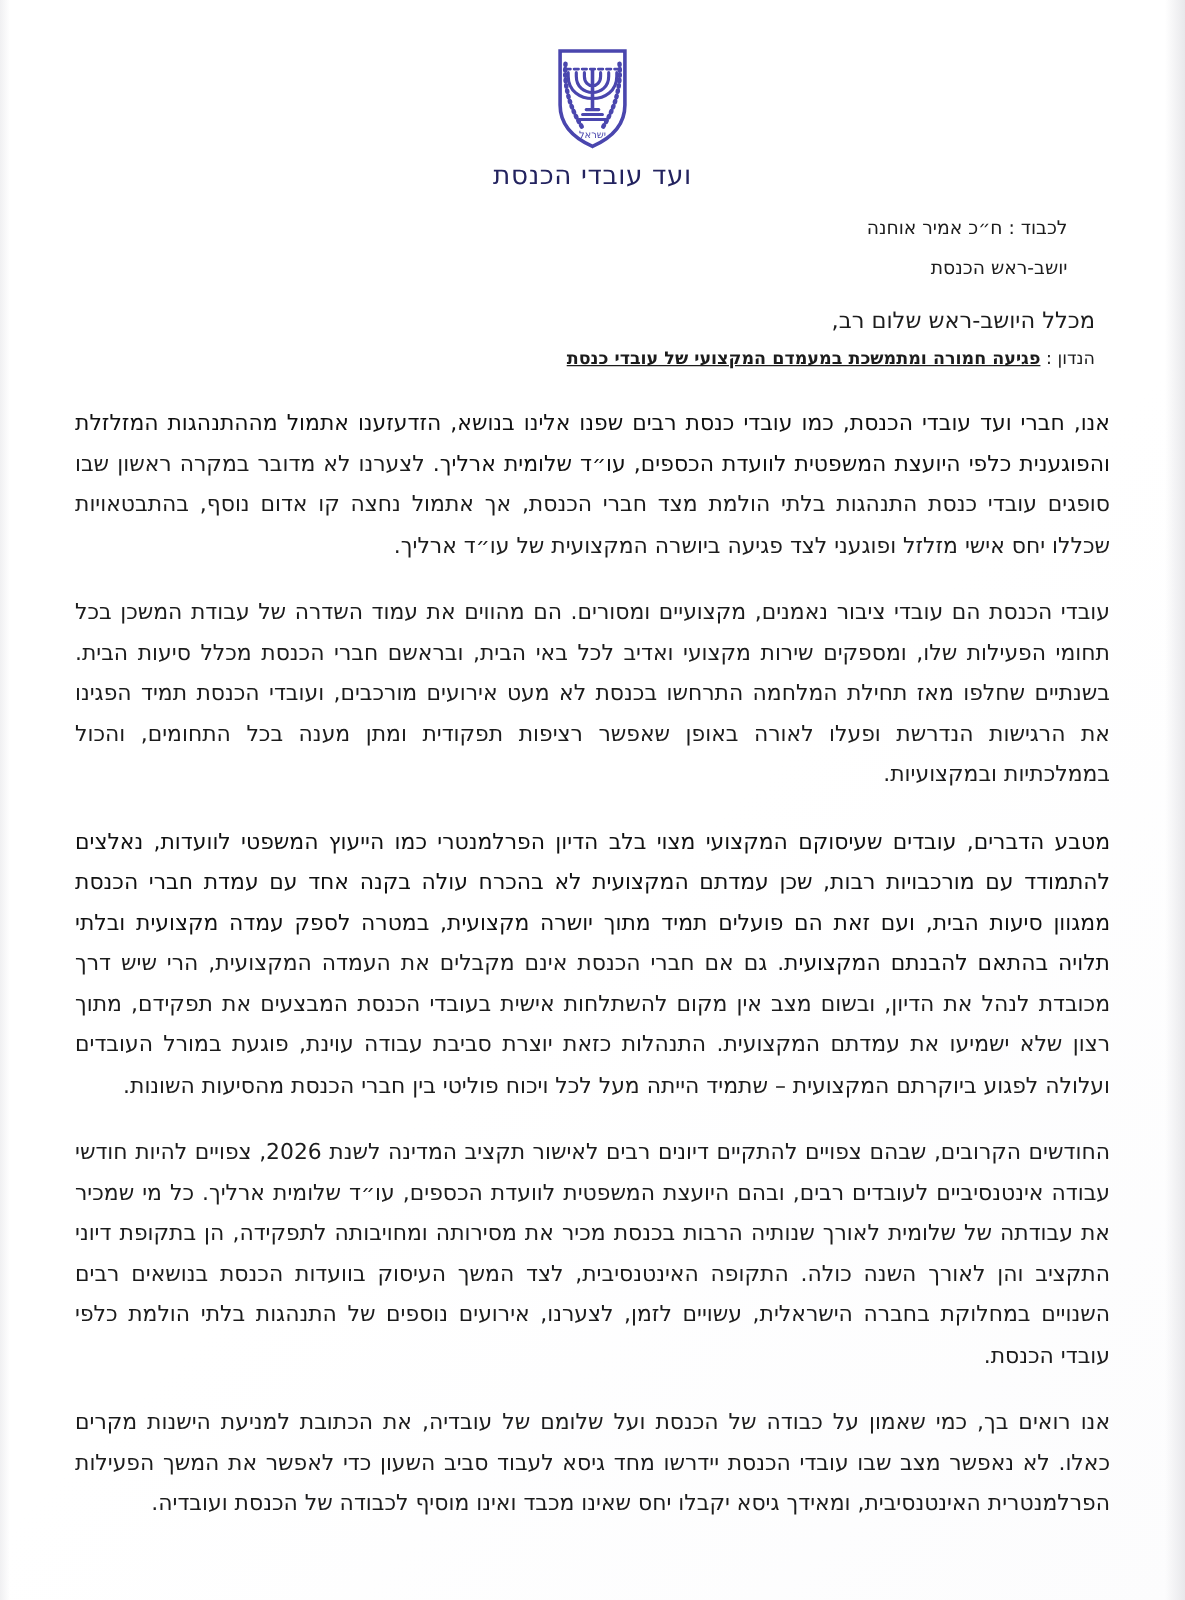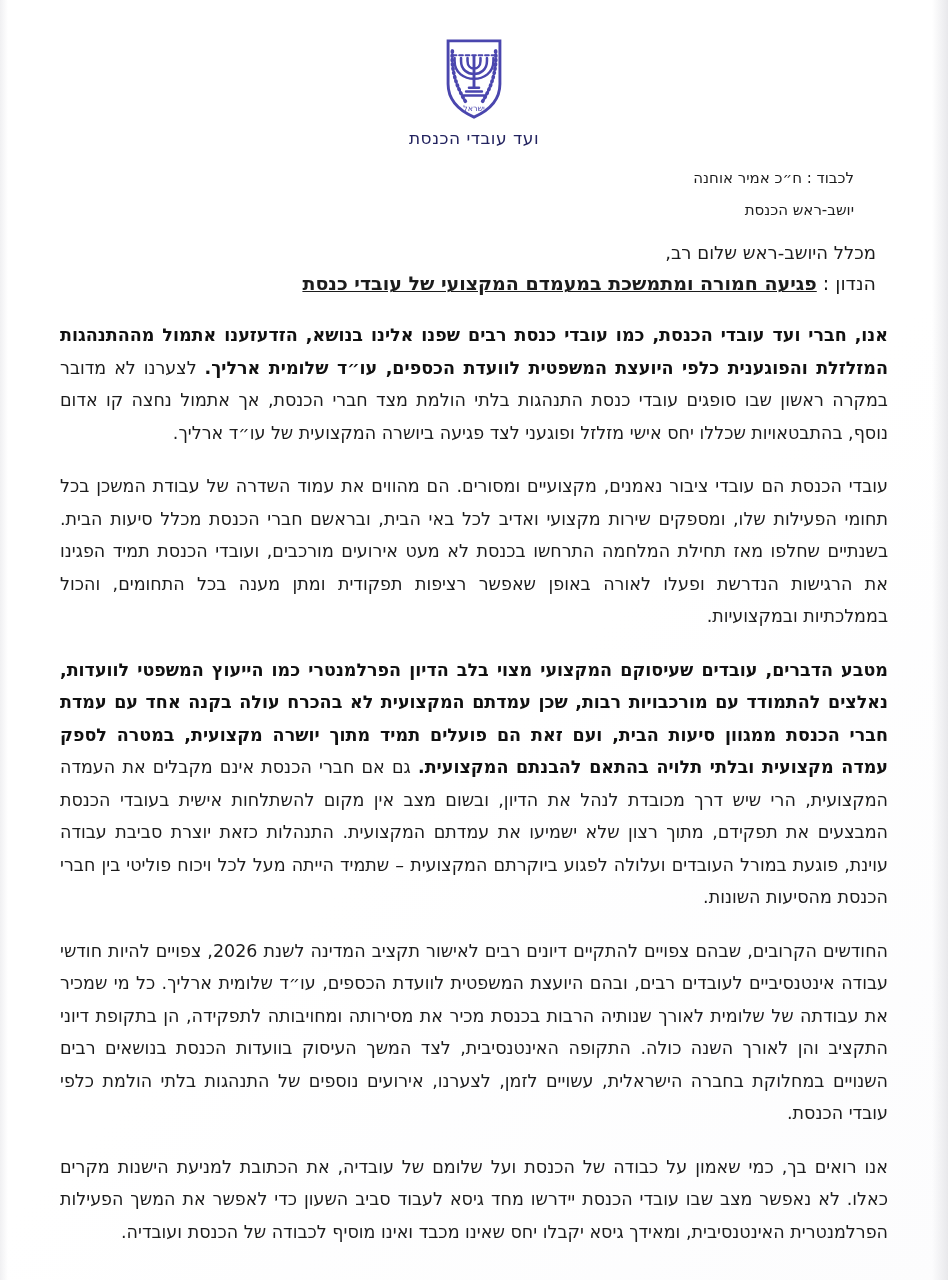--- a/index.html
+++ b/index.html
@@ -26,36 +26,36 @@
     background: linear-gradient(to left, rgba(255,255,255,0), #f0f0f2);
   }
   .content {
     position: absolute;
     top: 36px; right: 60px; left: 60px;
   }
   .letterhead { text-align: center; margin-bottom: 14px; }
   .emblem { display: inline-block; width: 72px; height: 86px; }
   .org-name {
     margin-top: 2px;
-    font-size: 17px;
+    font-size: 21px;
     color: #23235f;
     letter-spacing: 0.5px;
   }
   .recipient { margin-right: 34px; font-size: 15px; line-height: 32px; }
   .recipient .bold-line { font-weight: normal; }
   .salutation { margin-right: 12px; margin-top: 12px; font-size: 18px; line-height: 30px; }
-  .subject { margin-right: 12px; font-size: 19px; line-height: 30px; }
+  .subject { margin-right: 12px; font-size: 14px; line-height: 30px; }
   .subject .subject-text { font-weight: bold; text-decoration: underline; }
   .body-text p {
     margin: 21px 0 0 0;
     font-size: 17.5px;
     line-height: 32.5px;
     text-align: justify;
   }
-  .body-text .b { font-weight: bold; color: #111; }
+  .body-text .b { font-weight: normal; color: #111; }
 </style>
 </head>
 <body>
 
 <div class="page">
   <div class="scan-edge-left"></div>
 
   <div class="content">
 
     <div class="letterhead">

